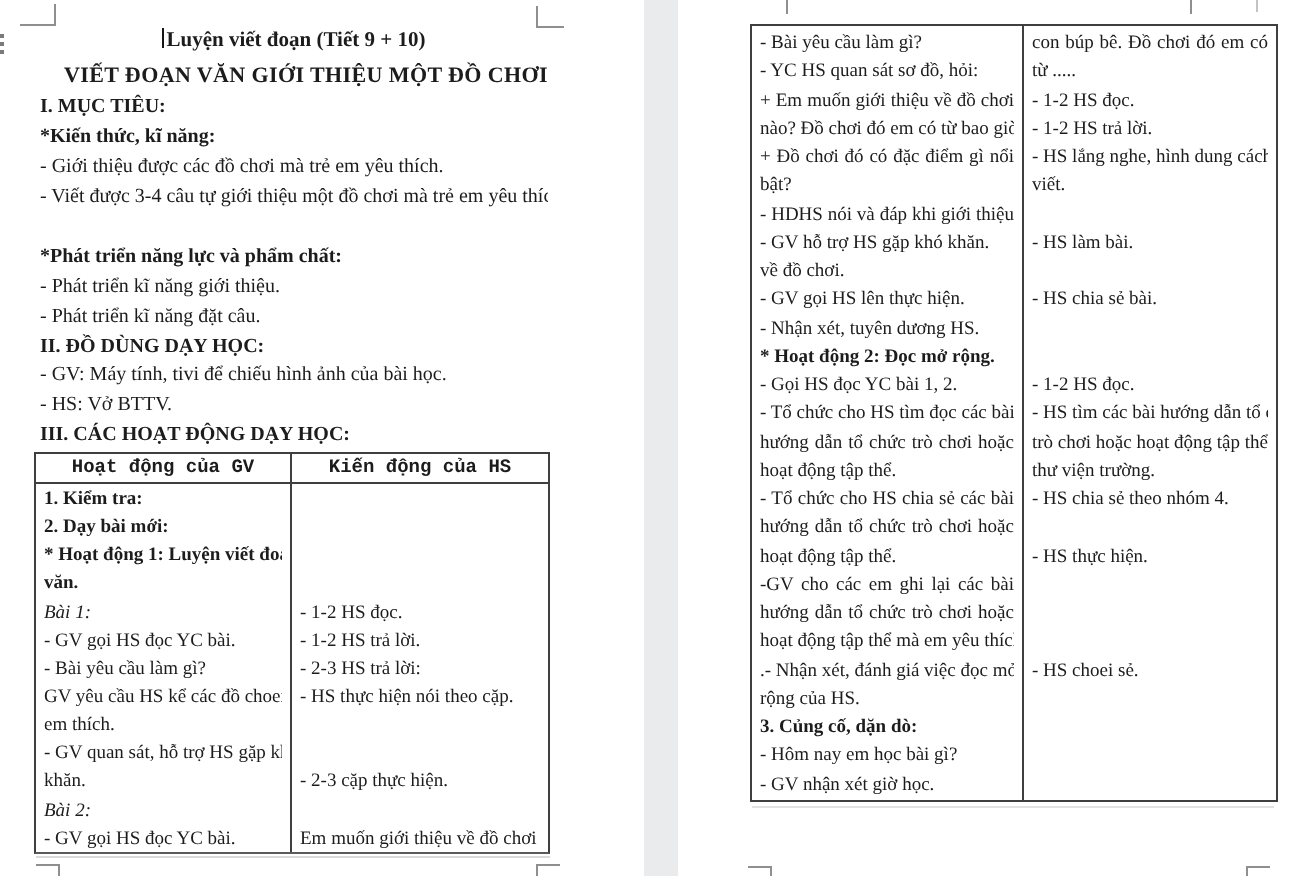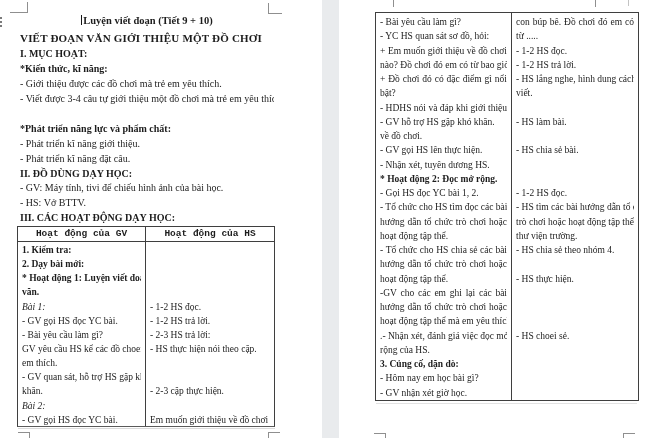--- a/index.html
+++ b/index.html
@@ -10,21 +10,21 @@
           background:#fff;color:var(--text);
           font-family:"Liberation Serif","DejaVu Serif",serif;}
   .page{position:absolute;top:0;background:var(--page);}
   .page-left{left:0;width:322px;height:438px;}
   .page-right{left:339px;width:311px;height:438px;}
   .page-gap{position:absolute;left:322px;top:0;width:17px;height:438px;background:var(--gap);}
 
   
   .p1-content{position:absolute;left:20px;top:13px;width:254px;}
   .title1{font-size:10.5px;font-weight:bold;height:16px;line-height:16px;text-align:center;white-space:nowrap;}
-  .title2{font-size:11px;font-weight:bold;height:18px;line-height:18px;text-align:left;letter-spacing:.2px;white-space:nowrap;}
+  .title2{font-size:11px;font-weight:bold;height:18px;line-height:18px;text-align:right;letter-spacing:.2px;white-space:nowrap;}
   .para{height:14.95px;line-height:14.95px;font-size:10px;white-space:nowrap;overflow:hidden;}
 
   
   .doc-table{position:absolute;background:#fff;border:1px solid var(--tb);box-sizing:border-box;}
   .t1{left:17px;top:226px;width:258px;height:201px;border-bottom:1.4px solid #5a5a5a;overflow:hidden;}
   .t1 .thead{display:flex;height:14px;border-bottom:1px solid var(--tb);font-family:Liberation Mono, monospace;}
   .th{font-size:9.5px;font-weight:bold;text-align:center;line-height:14px;white-space:nowrap;overflow:hidden;}
   .t1 .th-gv{width:128px;border-right:1px solid var(--tb);box-sizing:border-box;}
   .t1 .th-hs{flex:1;}
   .tbody{display:flex;}
@@ -74,39 +74,39 @@
     <div class="dots">
         <i></i>
         <i></i>
         <i></i>
       </div>
 
     <div class="p1-content">
       <div class="title1"><span class="caret"></span><span>Luyện viết đoạn (Tiết 9 + 10)</span></div>
       <div class="title2">VIẾT ĐOẠN VĂN GIỚI THIỆU MỘT ĐỒ CHƠI</div>
       <div>
-          <div class="para s-b">I. MỤC HOẠT:</div>
+          <div class="para s-b">I. MỤC TIÊU:</div>
           <div class="para s-b">*Kiến thức, kĩ năng:</div>
           <div class="para">- Giới thiệu được các đồ chơi mà trẻ em yêu thích.</div>
           <div class="para">- Viết được 3-4 câu tự giới thiệu một đồ chơi mà trẻ em yêu thích.</div>
           <div class="para">&nbsp;</div>
           <div class="para s-b">*Phát triển năng lực và phẩm chất:</div>
           <div class="para">- Phát triển kĩ năng giới thiệu.</div>
           <div class="para">- Phát triển kĩ năng đặt câu.</div>
           <div class="para s-b">II. ĐỒ DÙNG DẠY HỌC:</div>
           <div class="para">- GV: Máy tính, tivi để chiếu hình ảnh của bài học.</div>
           <div class="para">- HS: Vở BTTV.</div>
           <div class="para s-b">III. CÁC HOẠT ĐỘNG DẠY HỌC:</div>
         </div>
     </div>
 
     <div class="doc-table t1">
       <div class="thead">
         <div class="th th-gv">Hoạt động của GV</div>
-        <div class="th th-hs">Hoạt động của HS</div>
+        <div class="th th-hs">Kiến động của HS</div>
       </div>
       <div class="tbody">
         <div class="cell gv">
             <div class="ln s-b">1. Kiểm tra:</div>
             <div class="ln s-b">2. Dạy bài mới:</div>
             <div class="ln s-b s-j">* Hoạt động 1: Luyện viết đoạn</div>
             <div class="ln s-b">văn.</div>
             <div class="ln s-i">Bài 1:</div>
             <div class="ln">- GV gọi HS đọc YC bài.</div>
             <div class="ln">- Bài yêu cầu làm gì?</div>

